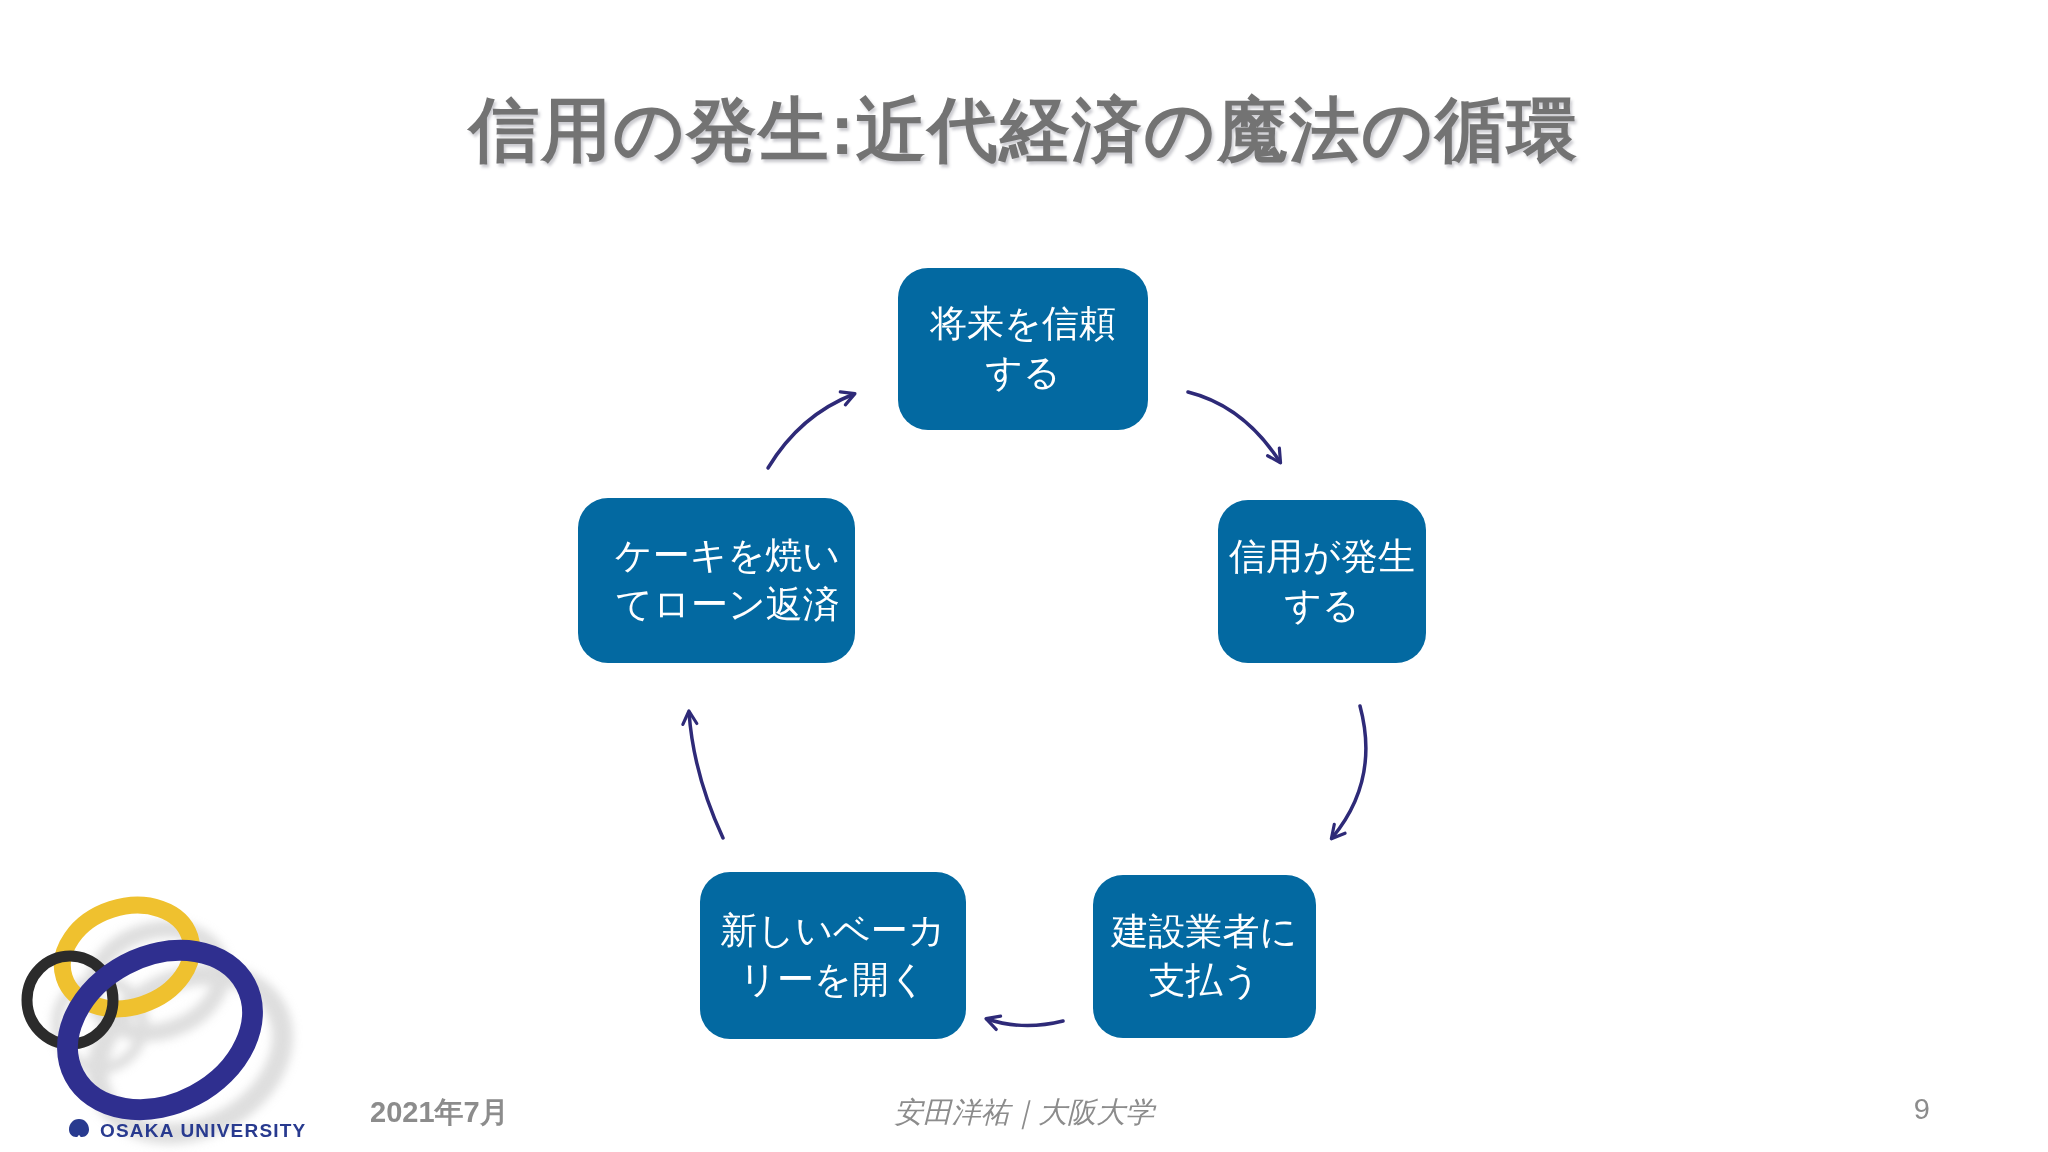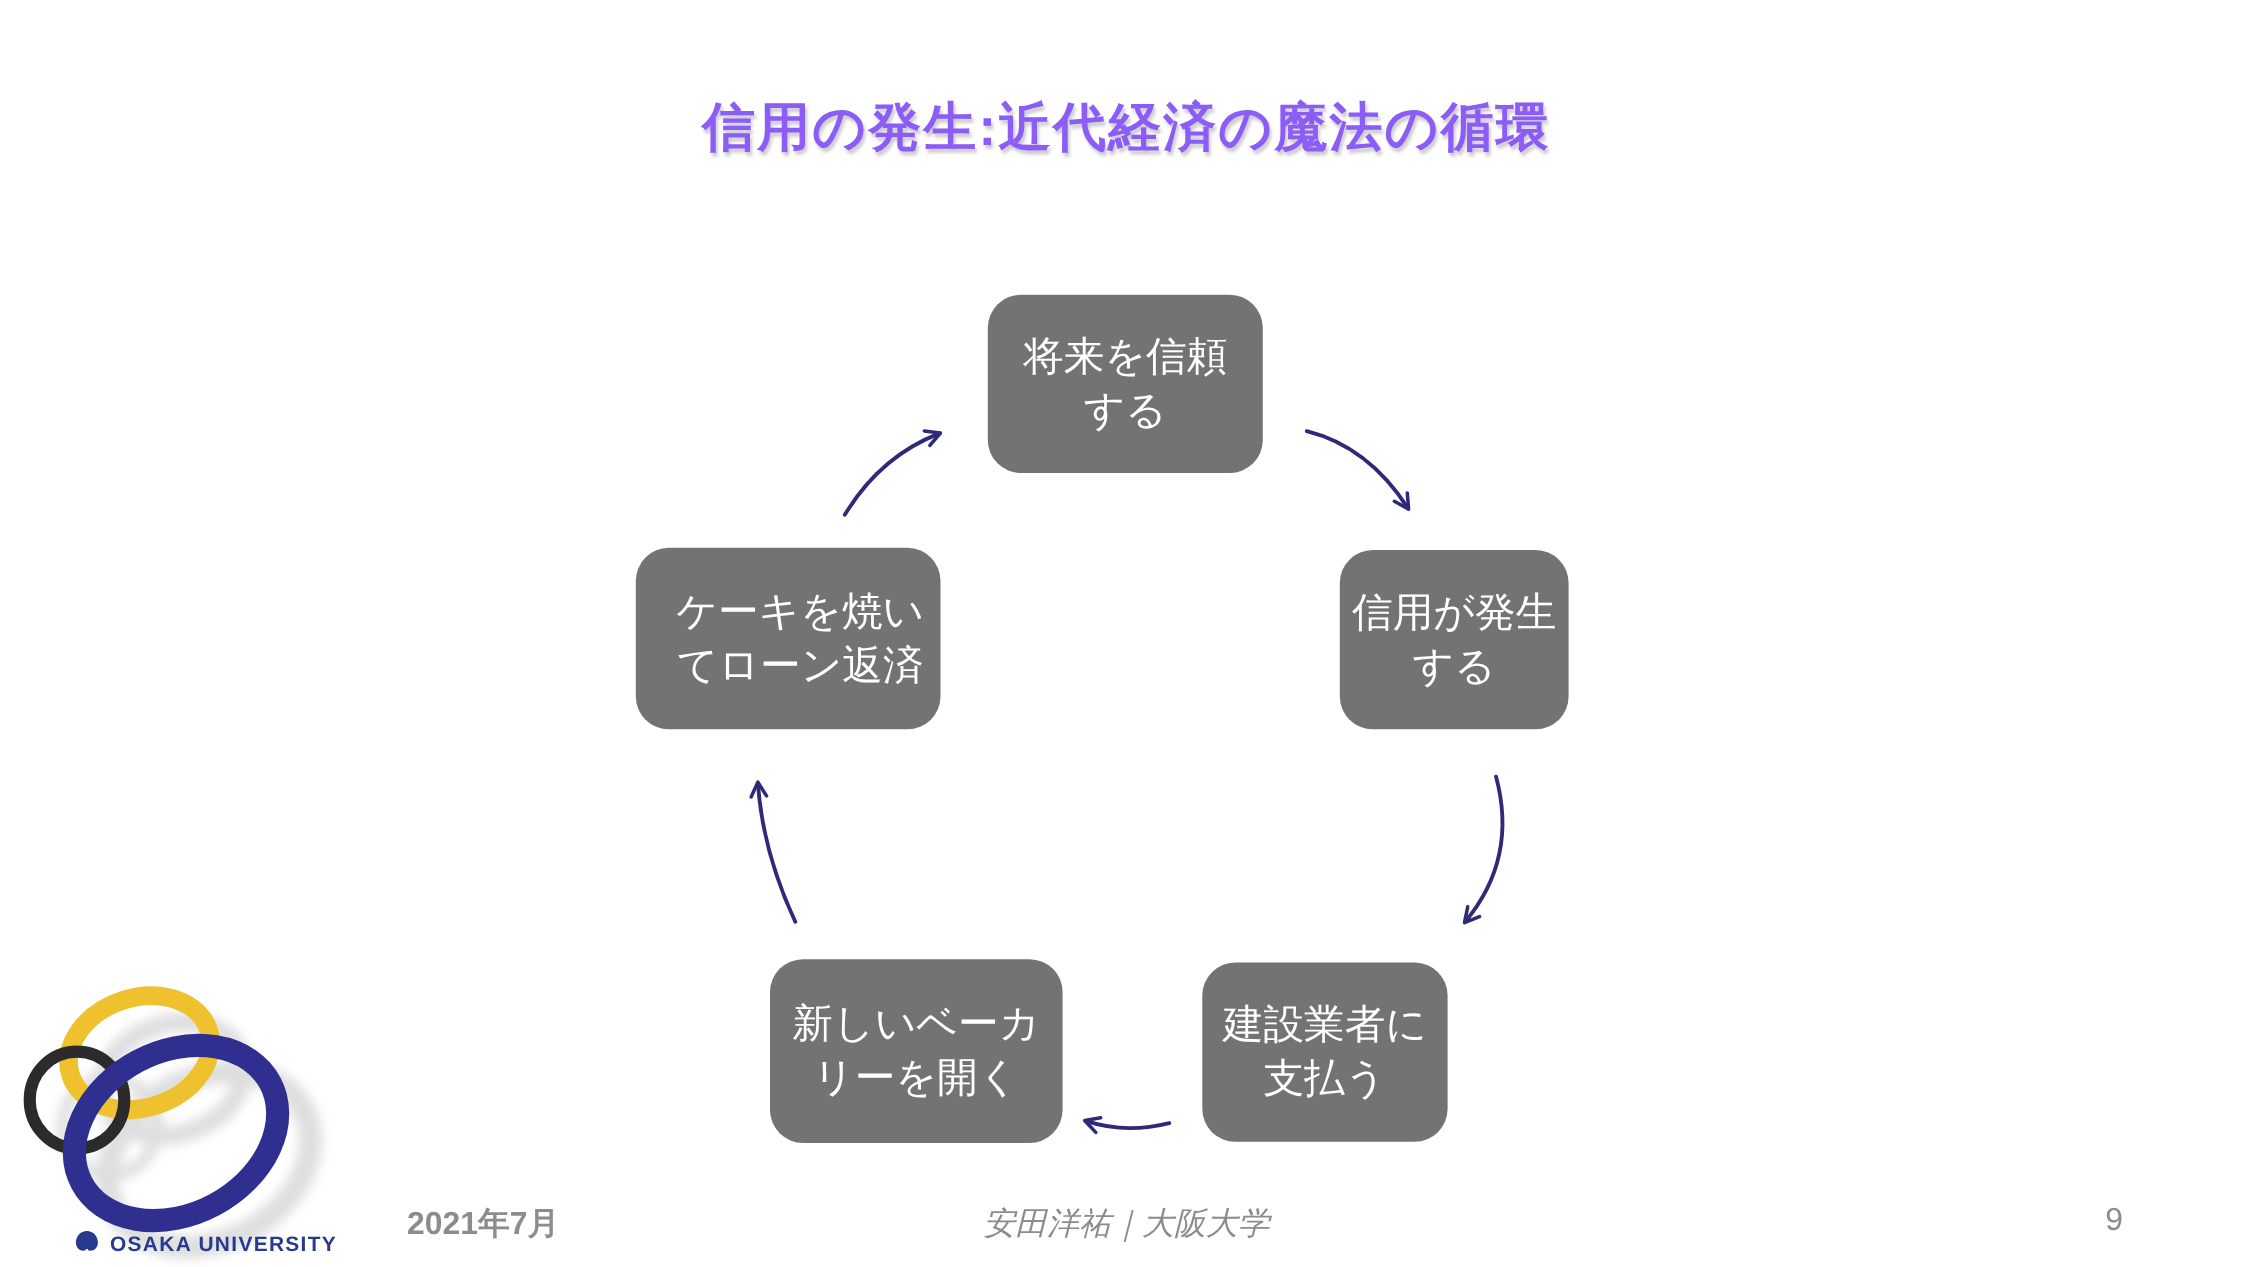--- a/index.html
+++ b/index.html
@@ -2,26 +2,26 @@
 <html><head>
 <meta charset="utf-8">
 <style>
   html,body{margin:0;padding:0;background:#ffffff;}
   #slide{
     position:relative;width:2048px;height:1152px;background:#ffffff;overflow:hidden;
     font-family:"Liberation Sans","DejaVu Sans",sans-serif;
   }
   .title{
     position:absolute;top:84px;left:0;width:100%;text-align:center;
-    font-size:48px;font-weight:bold;color:#8b5cf6;letter-spacing:2px;
+    font-size:70px;font-weight:bold;color:#737373;letter-spacing:2px;
     text-shadow:2px 3px 3px rgba(140,140,150,0.45);
     white-space:nowrap;
   }
   .box{
-    position:absolute;background:#737373;border-radius:30px;color:#ffffff;
+    position:absolute;background:#0369a1;border-radius:30px;color:#ffffff;
     display:flex;align-items:center;justify-content:center;text-align:center;
     font-size:37px;line-height:1.32;white-space:pre-line;
   }
   .box-top{left:898px;top:268px;width:250px;height:162px;}
   .box-right{left:1218px;top:500px;width:208px;height:163px;}
   .box-bottom-right{left:1093px;top:875px;width:223px;height:163px;}
   .box-bottom-left{left:700px;top:872px;width:266px;height:167px;}
   .box-left{left:578px;top:498px;width:255px;height:165px;padding-left:22px;}
   .arrows{position:absolute;left:0;top:0;width:2048px;height:1152px;pointer-events:none;}
   .footer-text{

